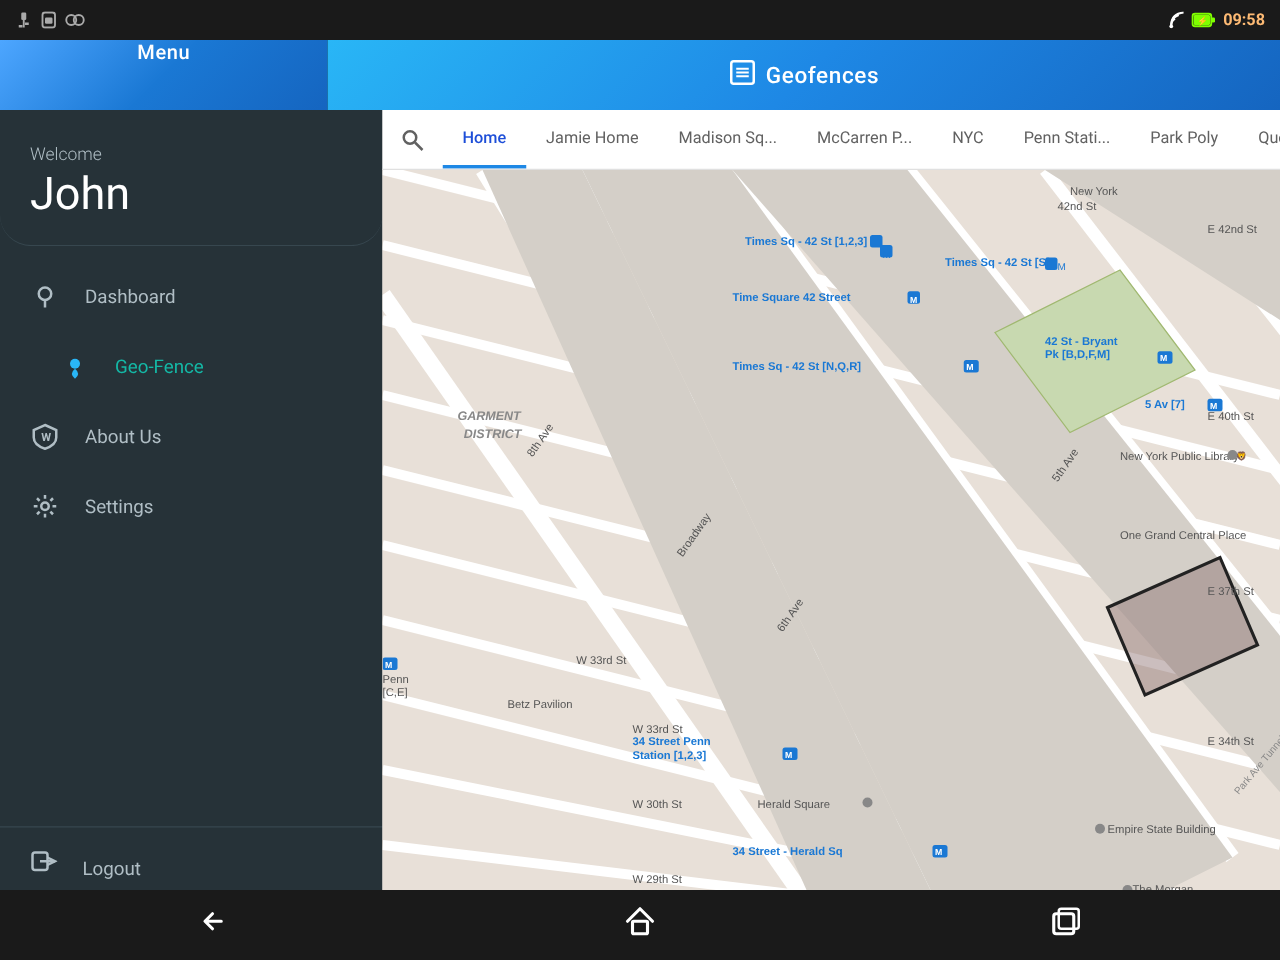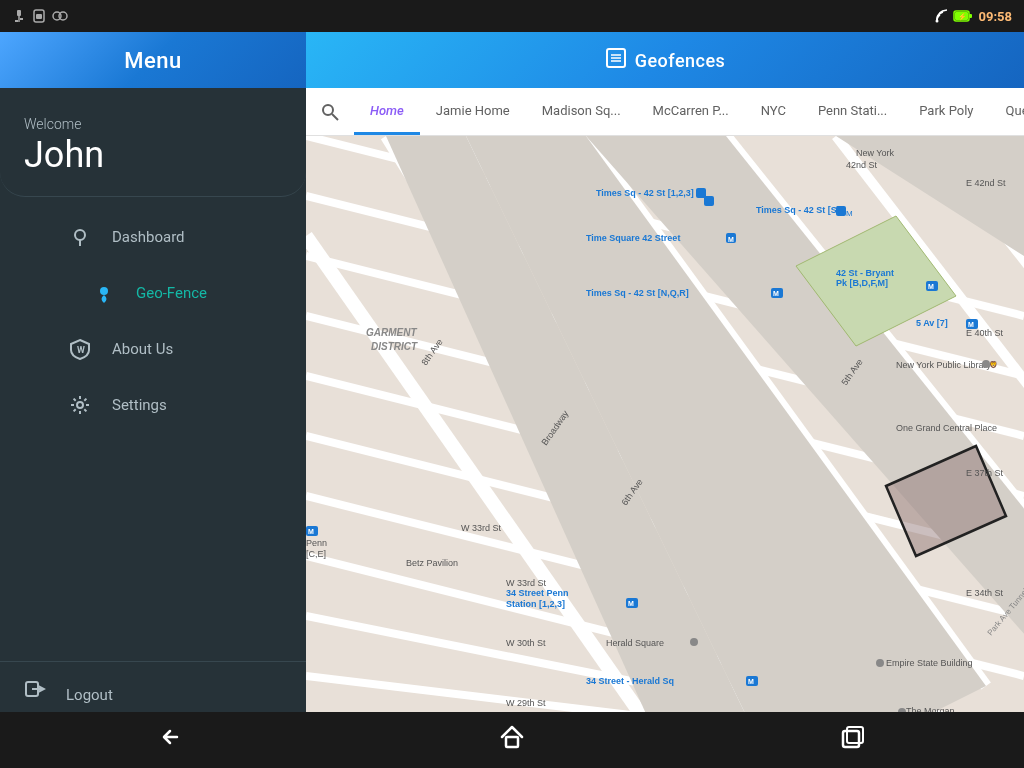--- a/index.html
+++ b/index.html
@@ -24,27 +24,26 @@
     
     .header {
       position: absolute;
       top: 32px; left: 0;
       width: 1024px;
       height: 56px;
       display: flex;
       z-index: 50;
     }
     .header-menu {
-      width: 306px;
+      width: 262px;
       background: linear-gradient(135deg, #4da6ff 0%, #1a78d4 50%, #1565c0 100%);
       display: flex;
-      align-items: center;
       justify-content: center;
       color: #fff;
-      font-size: 22px;
+      font-size: 16px;
       font-weight: 500;
       letter-spacing: 0.5px;
     }
     .header-main {
       flex: 1;
       background: linear-gradient(135deg, #29b6f6 0%, #1e88e5 50%, #1565c0 100%);
       display: flex;
       align-items: center;
       justify-content: center;
       color: #fff;
@@ -81,21 +80,20 @@
     .sidebar-welcome-name {
       font-size: 36px;
       font-weight: 400;
       color: #ffffff;
       line-height: 1.1;
       margin-top: 4px;
     }
     .sidebar-nav {
       flex: 1;
       padding: 12px 0;
-      margin-left: 44px;
     }
     .nav-item {
       display: flex;
       align-items: center;
       padding: 16px 24px;
       color: #b0bec5;
       font-size: 15px;
       cursor: pointer;
       gap: 20px;
       transition: background 0.2s;
@@ -159,24 +157,23 @@
       display: flex;
       align-items: center;
       font-size: 13px;
       color: #616161;
       cursor: pointer;
       white-space: nowrap;
       border-bottom: 3px solid transparent;
       flex-shrink: 0;
     }
     .tab.active {
-      color: #8b5cf6;
+      color: #1d4ed8;
       border-bottom: 3px solid #1e88e5;
       font-weight: 500;
-      font-style: italic;
     }
 
     
     .map-area {
       flex: 1;
       position: relative;
       background: #e8e0d8;
       overflow: hidden;
     }
 

